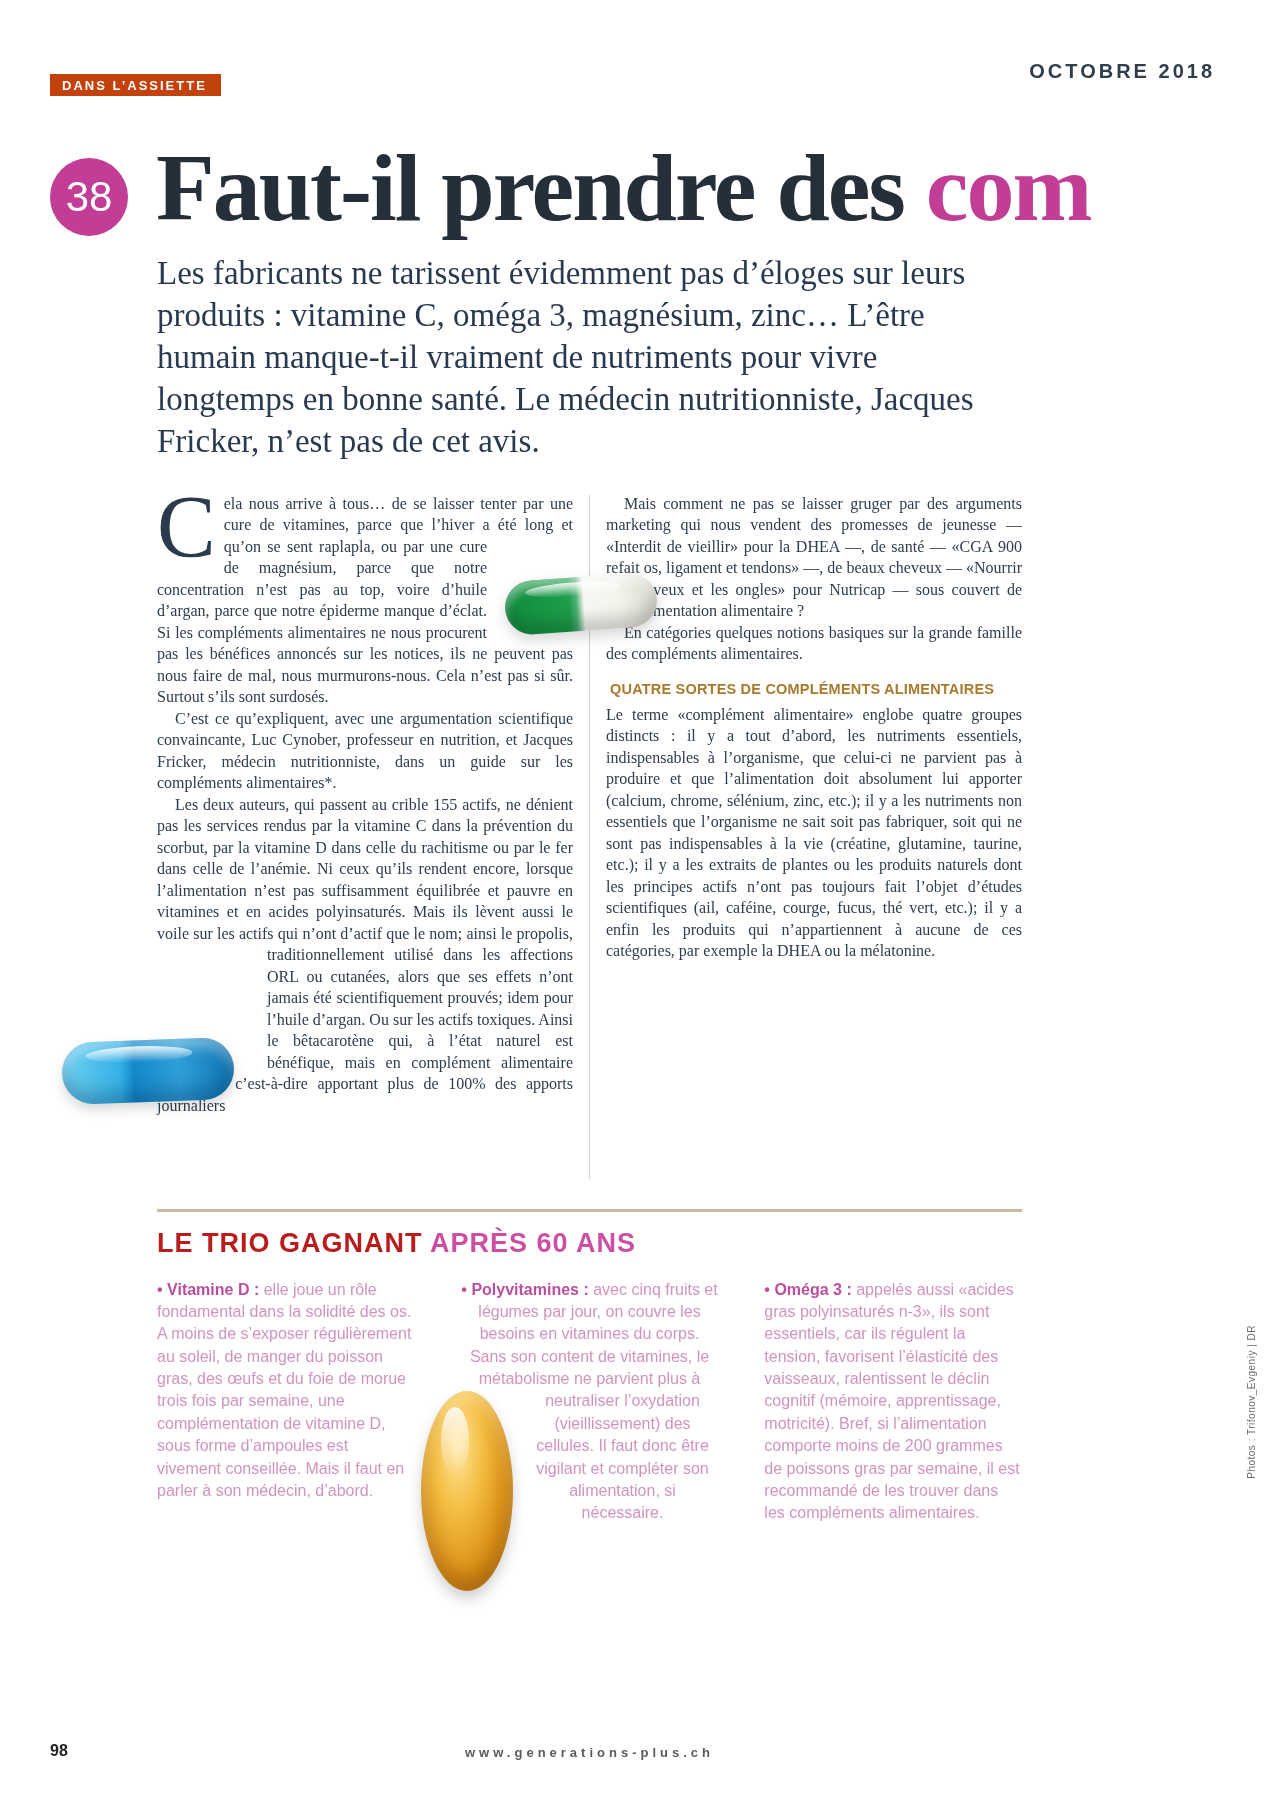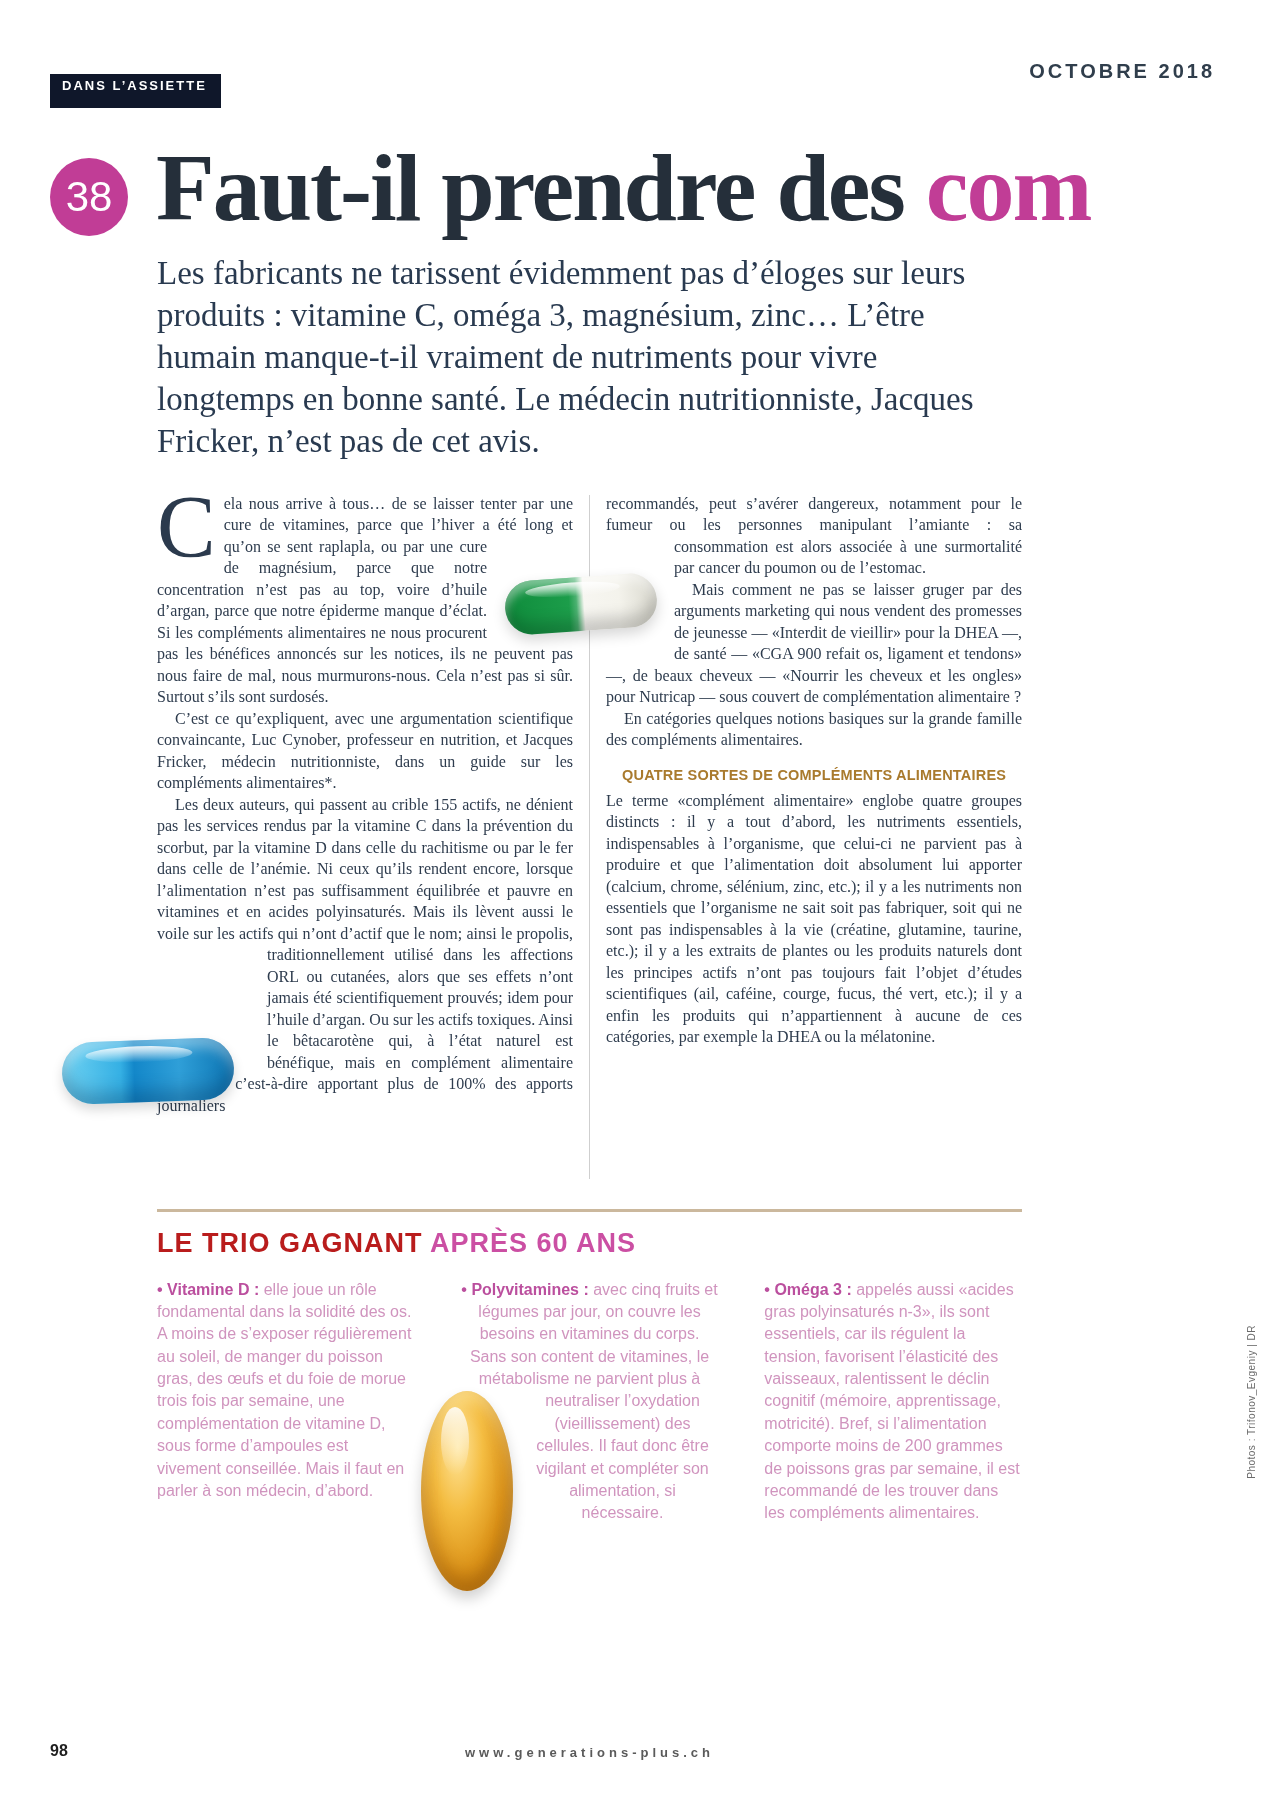--- a/index.html
+++ b/index.html
@@ -9,23 +9,23 @@
     overflow:hidden; font-family:"Liberation Serif", serif; color:#2e3c4e;
   }
 
   
   .issue-date {
     position:absolute; top:60px; right:58px;
     font-family:"Liberation Sans", sans-serif; font-weight:bold;
     font-size:20px; letter-spacing:3px; color:#303e4c;
   }
   .section-band {
-    position:absolute; top:74px; left:50px; background:#0f172a; color:#fff;
+    position:absolute; top:74px; left:50px; background:#c2410c; color:#fff;
     font-family:"Liberation Sans", sans-serif; font-weight:bold;
-    font-size:13px; letter-spacing:2px; padding:4px 14px 15px 12px;
+    font-size:13px; letter-spacing:2px; padding:4px 14px 3px 12px;
   }
 
   
   .head { position:absolute; top:138px; left:50px; display:flex; align-items:flex-start; }
   .num-badge {
     flex:0 0 auto; width:78px; height:78px; border-radius:50%; background:#c13d96;
     color:#fff; display:flex; align-items:center; justify-content:center;
     font-family:"Liberation Sans", sans-serif; font-weight:normal; font-size:42px;
     margin-top:20px;
   }
@@ -47,21 +47,21 @@
   .col-rule { width:1px; background:#cfcfcf; margin:2px 16px 6px 16px; align-self:stretch; }
 
   .body { font-size:16px; line-height:21.5px; text-align:justify; }
   .indent { text-indent:18px; }
   .dropcap {
     float:left; font-size:88px; line-height:64px; padding:2px 8px 0 0;
     color:#2b3a4d; font-family:"Liberation Serif", serif;
   }
   .subhead {
     font-family:"Liberation Sans", sans-serif; font-weight:bold;
-    font-size:14.5px; letter-spacing:0.2px; color:#a97a2d; margin:16px 0 7px 16px;
+    font-size:14.5px; letter-spacing:0.2px; color:#a97a2d; margin:16px 0 7px 4px;
   }
 
   
   .spacer { display:block; }
   .sp-green  { float:right; width:76px;  height:104px; margin-left:10px; }
   .sp-green2 { float:left;  width:58px;  height:112px; margin-right:10px; }
   .sp-blue   { float:left;  width:100px; height:108px; margin-right:10px; }
   .sp-gold   { float:left;  width:56px;  height:205px; margin-right:10px; }
 
   
@@ -149,21 +149,20 @@
 
       <div class="col">
         <p class="body"><span class="dropcap">C</span><span>ela nous arrive à tous… de se laisser tenter par une cure de vitamines, parce que l’hiver a été long et qu’on se sent raplapla, ou par une cure </span><span class="spacer sp-green"></span><span>de magnésium, parce que notre concentration n’est pas au top, voire d’huile d’argan, parce que notre épiderme manque d’éclat. Si les compléments alimentaires ne nous procurent pas les bénéfices annoncés sur les notices, ils ne peuvent pas nous faire de mal, nous murmurons-nous. Cela n’est pas si sûr. Surtout s’ils sont surdosés.</span></p>
         <p class="body indent">C’est ce qu’expliquent, avec une argumentation scientifique convaincante, Luc Cynober, professeur en nutrition, et Jacques Fricker, médecin nutritionniste, dans un guide sur les compléments alimentaires*.</p>
         <p class="body indent"><span>Les deux auteurs, qui passent au crible 155 actifs, ne dénient pas les services rendus par la vitamine C dans la prévention du scorbut, par la vitamine D dans celle du rachitisme ou par le fer dans celle de l’anémie. Ni ceux qu’ils rendent encore, lorsque l’alimentation n’est pas suffisamment équilibrée et pauvre en vitamines et en acides polyinsaturés. Mais ils lèvent aussi le voile sur les actifs qui n’ont d’actif que le nom; ainsi le propolis, traditionnellement utilisé dans les </span><span class="spacer sp-blue"></span><span>affections ORL ou cutanées, alors que ses effets n’ont jamais été scientifiquement prouvés; idem pour l’huile d’argan. Ou sur les actifs toxiques. Ainsi le bêtacarotène qui, à l’état naturel est bénéfique, mais en complément alimentaire trop dosé, c’est-à-dire apportant plus de 100% des apports journaliers</span></p>
       </div>
 
       <div class="col-rule"></div>
 
       <div class="col">
-        <p class="body"><span>recommandés, peut s’avérer dangereux, notamment pour le fumeur ou les personnes manipulant l’amiante : sa consommation est alors associée à une </span><span class="spacer sp-green2"></span><span>surmortalité par cancer du poumon ou de l’estomac.</span></p>
         <p class="body indent">Mais comment ne pas se laisser gruger par des arguments marketing qui nous vendent des promesses de jeunesse — «Interdit de vieillir» pour la DHEA —, de santé — «CGA 900 refait os, ligament et tendons» —, de beaux cheveux — «Nourrir les cheveux et les ongles» pour Nutricap — sous couvert de complémentation alimentaire ?</p>
         <p class="body indent">En catégories quelques notions basiques sur la grande famille des compléments alimentaires.</p>
         <h3 class="subhead">QUATRE SORTES DE COMPLÉMENTS ALIMENTAIRES</h3>
         <p class="body">Le terme «complément alimentaire» englobe quatre groupes distincts : il y a tout d’abord, les nutriments essentiels, indispensables à l’organisme, que celui-ci ne parvient pas à produire et que l’alimentation doit absolument lui apporter (calcium, chrome, sélénium, zinc, etc.); il y a les nutriments non essentiels que l’organisme ne sait soit pas fabriquer, soit qui ne sont pas indispensables à la vie (créatine, glutamine, taurine, etc.); il y a les extraits de plantes ou les produits naturels dont les principes actifs n’ont pas toujours fait l’objet d’études scientifiques (ail, caféine, courge, fucus, thé vert, etc.); il y a enfin les produits qui n’appartiennent à aucune de ces catégories, par exemple la DHEA ou la mélatonine.</p>
       </div>
 
       <div class="pill green-pill"></div>
       <div class="pill blue-pill"></div>
     </div>
 

